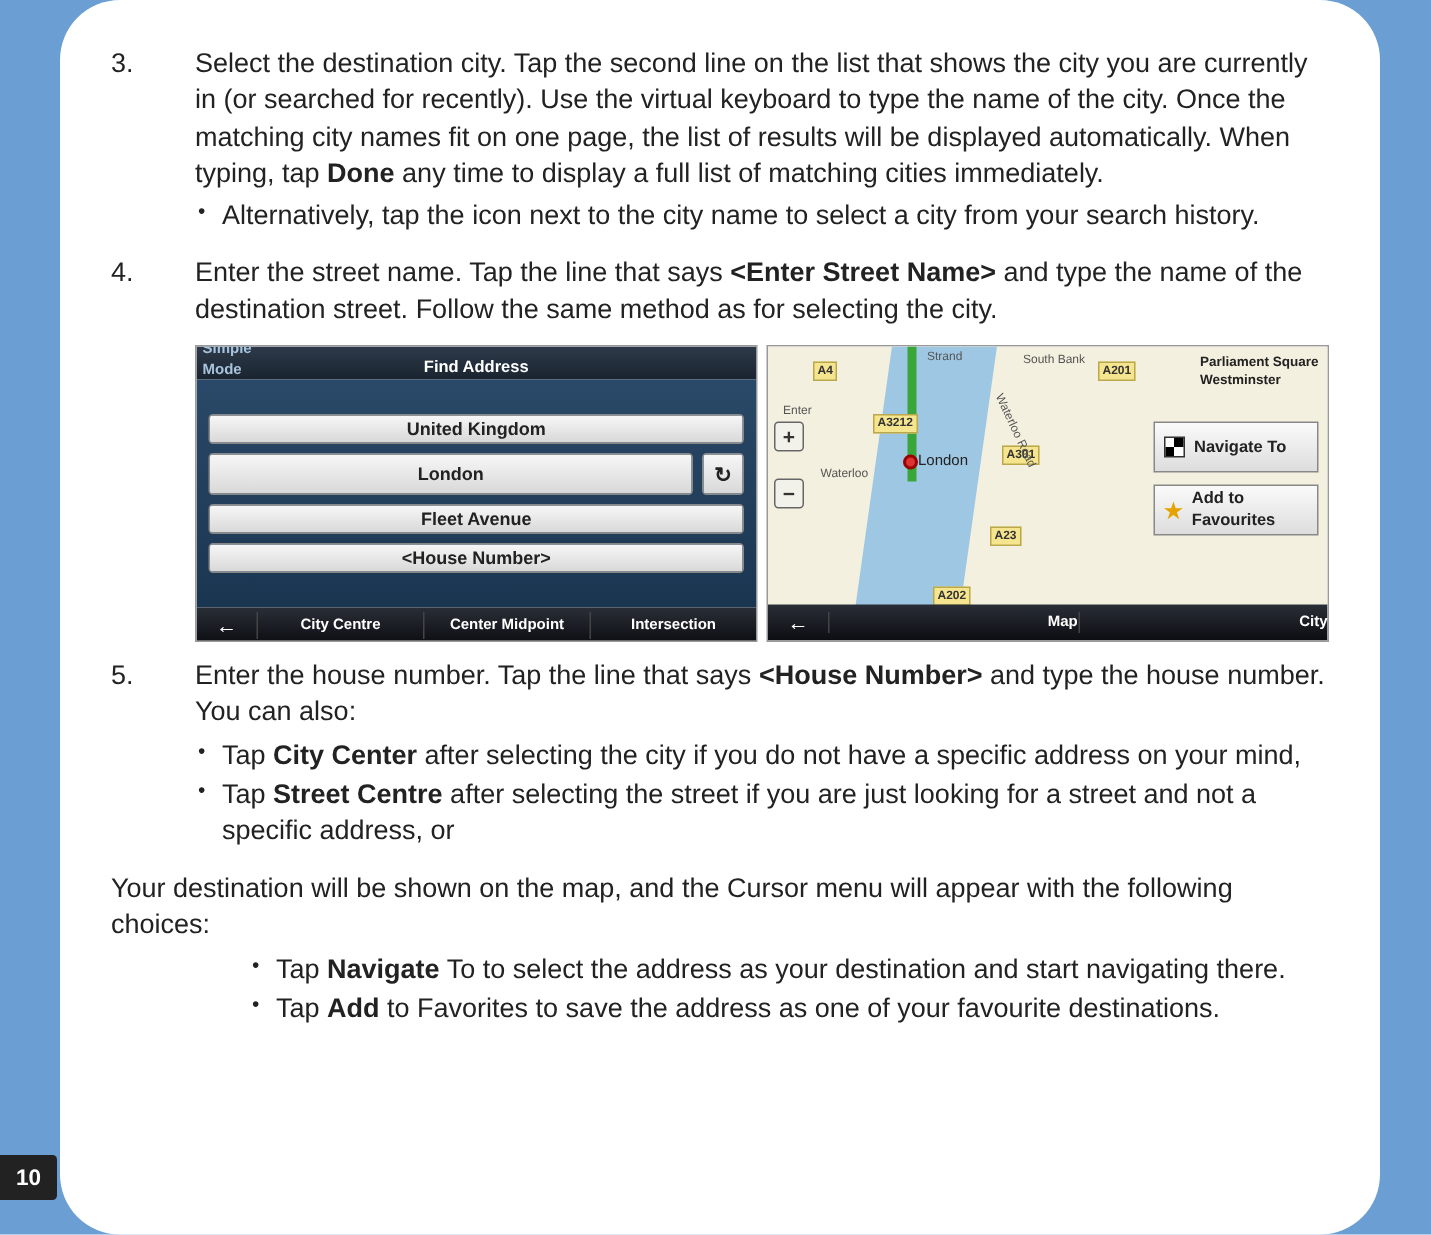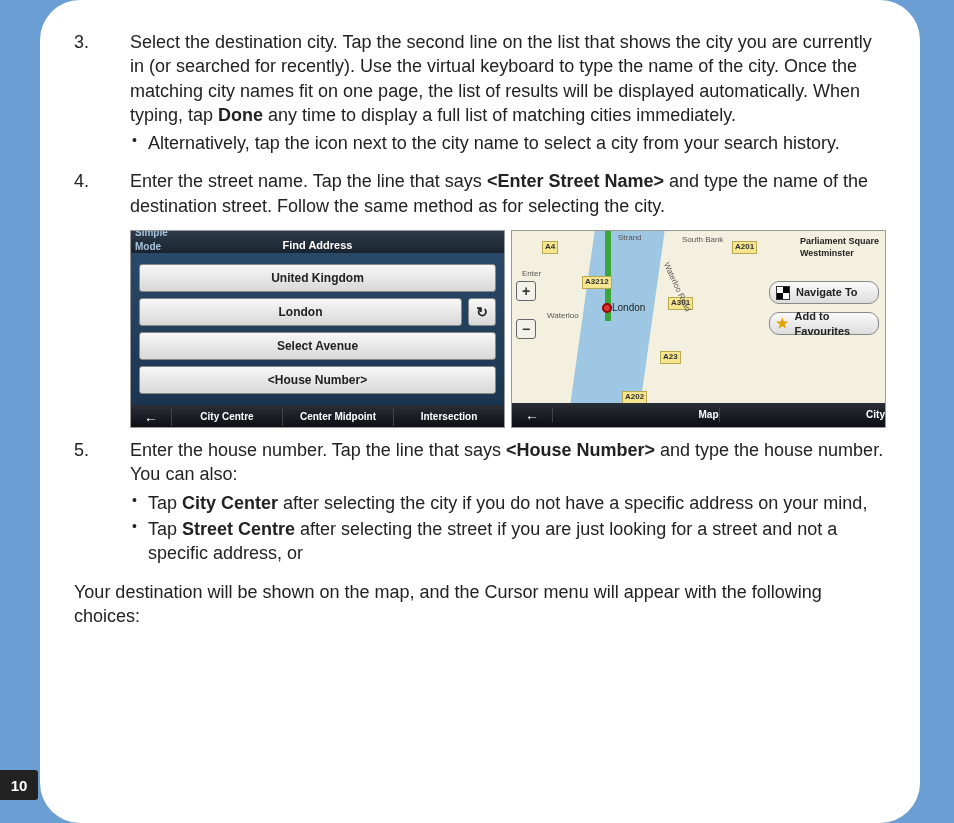--- a/index.html
+++ b/index.html
@@ -72,21 +72,20 @@
     font-weight: bold;
   }
   .shot-left .hdr .simple { width: 60px; font-size:10px; padding-left:4px; color:#a7c4dd;}
   .shot-left .hdr .title { flex:1; text-align:center; }
   .shot-left .mid {
     background: linear-gradient(#2a4968,#1a3550);
     height: 152px;
     padding: 23px 8px;
     display:flex;
     gap:6px;
-    align-items:center;
   }
   .shot-left .stack { flex:1; display:flex; flex-direction:column; gap:6px; }
   .field-btn {
     height: 28px;
     background: linear-gradient(#f7f7f7,#d8d8d8);
     border: 1px solid #888;
     border-radius: 3px;
     display:flex; align-items:center; justify-content:center;
     font-weight:bold; font-size:12px; color:#222;
   }
@@ -133,22 +132,22 @@
   }
   .zoom-btn {
     width:20px;height:20px; background:#f2f2ea;border:1px solid #666;border-radius:3px;
     display:flex;align-items:center;justify-content:center;font-size:14px;font-weight:bold;color:#333;
   }
   .callout {
     position:absolute; right:6px; top:4px; font-size:9px; font-weight:bold; color:#222;
   }
   .side-btns { position:absolute; right:6px; top:50px; width:110px; display:flex;flex-direction:column;gap:8px;}
   .side-btn {
-    height:23px; background:linear-gradient(#fafafa,#ddd);
-    border:1px solid #888;border-radius:10px;
+    height:34px; background:linear-gradient(#fafafa,#ddd);
+    border:1px solid #888;border-radius:0;
     display:flex;align-items:center;gap:6px;padding:0 6px;
     font-size:11px;font-weight:bold;color:#222;
   }
   .flag-icon { width:14px;height:14px; background:
      repeating-conic-gradient(#000 0 25%, #fff 0 50%);
      border:1px solid #333;}
   .star-icon { color:#e4a300; font-size:14px;}
   .shot-right .ftr {
     position:absolute; left:0; right:0; bottom:0; height:24px;
     background: linear-gradient(#2a2e36,#0b0d12);
@@ -190,21 +189,21 @@
         <div class="title">Find Address</div>
         <div style="width:60px"></div>
       </div>
       <div class="mid">
         <div class="stack">
           <div class="field-btn">United Kingdom</div>
           <div style="display:flex;gap:6px">
             <div class="field-btn" style="flex:1">London</div>
             <div class="refresh-btn">↻</div>
           </div>
-          <div class="field-btn">Select Avenue</div>
+          <div class="field-btn">Fleet Avenue</div>
           <div class="field-btn">&lt;House Number&gt;</div>
         </div>
       </div>
       <div class="ftr">
         <div class="back">←</div>
         <div class="seg">City Centre</div>
         <div class="seg">Center Midpoint</div>
         <div class="seg">Intersection</div>
       </div>
     </div>
@@ -260,15 +259,19 @@
         <span>Enter the house number. Tap the line that says </span><b>&lt;House Number&gt;</b><span> and type the house number. You can also:</span>
         <ul class="bullets">
           <li><span>Tap </span><b>City Center</b><span> after selecting the city if you do not have a specific address on your mind,</span></li>
           <li><span>Tap </span><b>Street Centre</b><span> after selecting the street if you are just looking for a street and not a specific address, or</span></li>
         </ul>
       </div>
     </li>
   </ol>
 
   <p class="para-after">Your destination will be shown on the map, and the Cursor menu will appear with the following choices:</p>
+  <ul class="bullets" style="margin-left:92px; margin-top:6px;">
+    <li><span>Tap </span><b>Navigate</b><span> To to select the address as your destination and start navigating there.</span></li>
+    <li><span>Tap </span><b>Add</b><span> to Favorites to save the address as one of your favourite destinations.</span></li>
+  </ul>
 </div>
 
 <div class="page-number-tab">10</div>
 
 </body></html>

